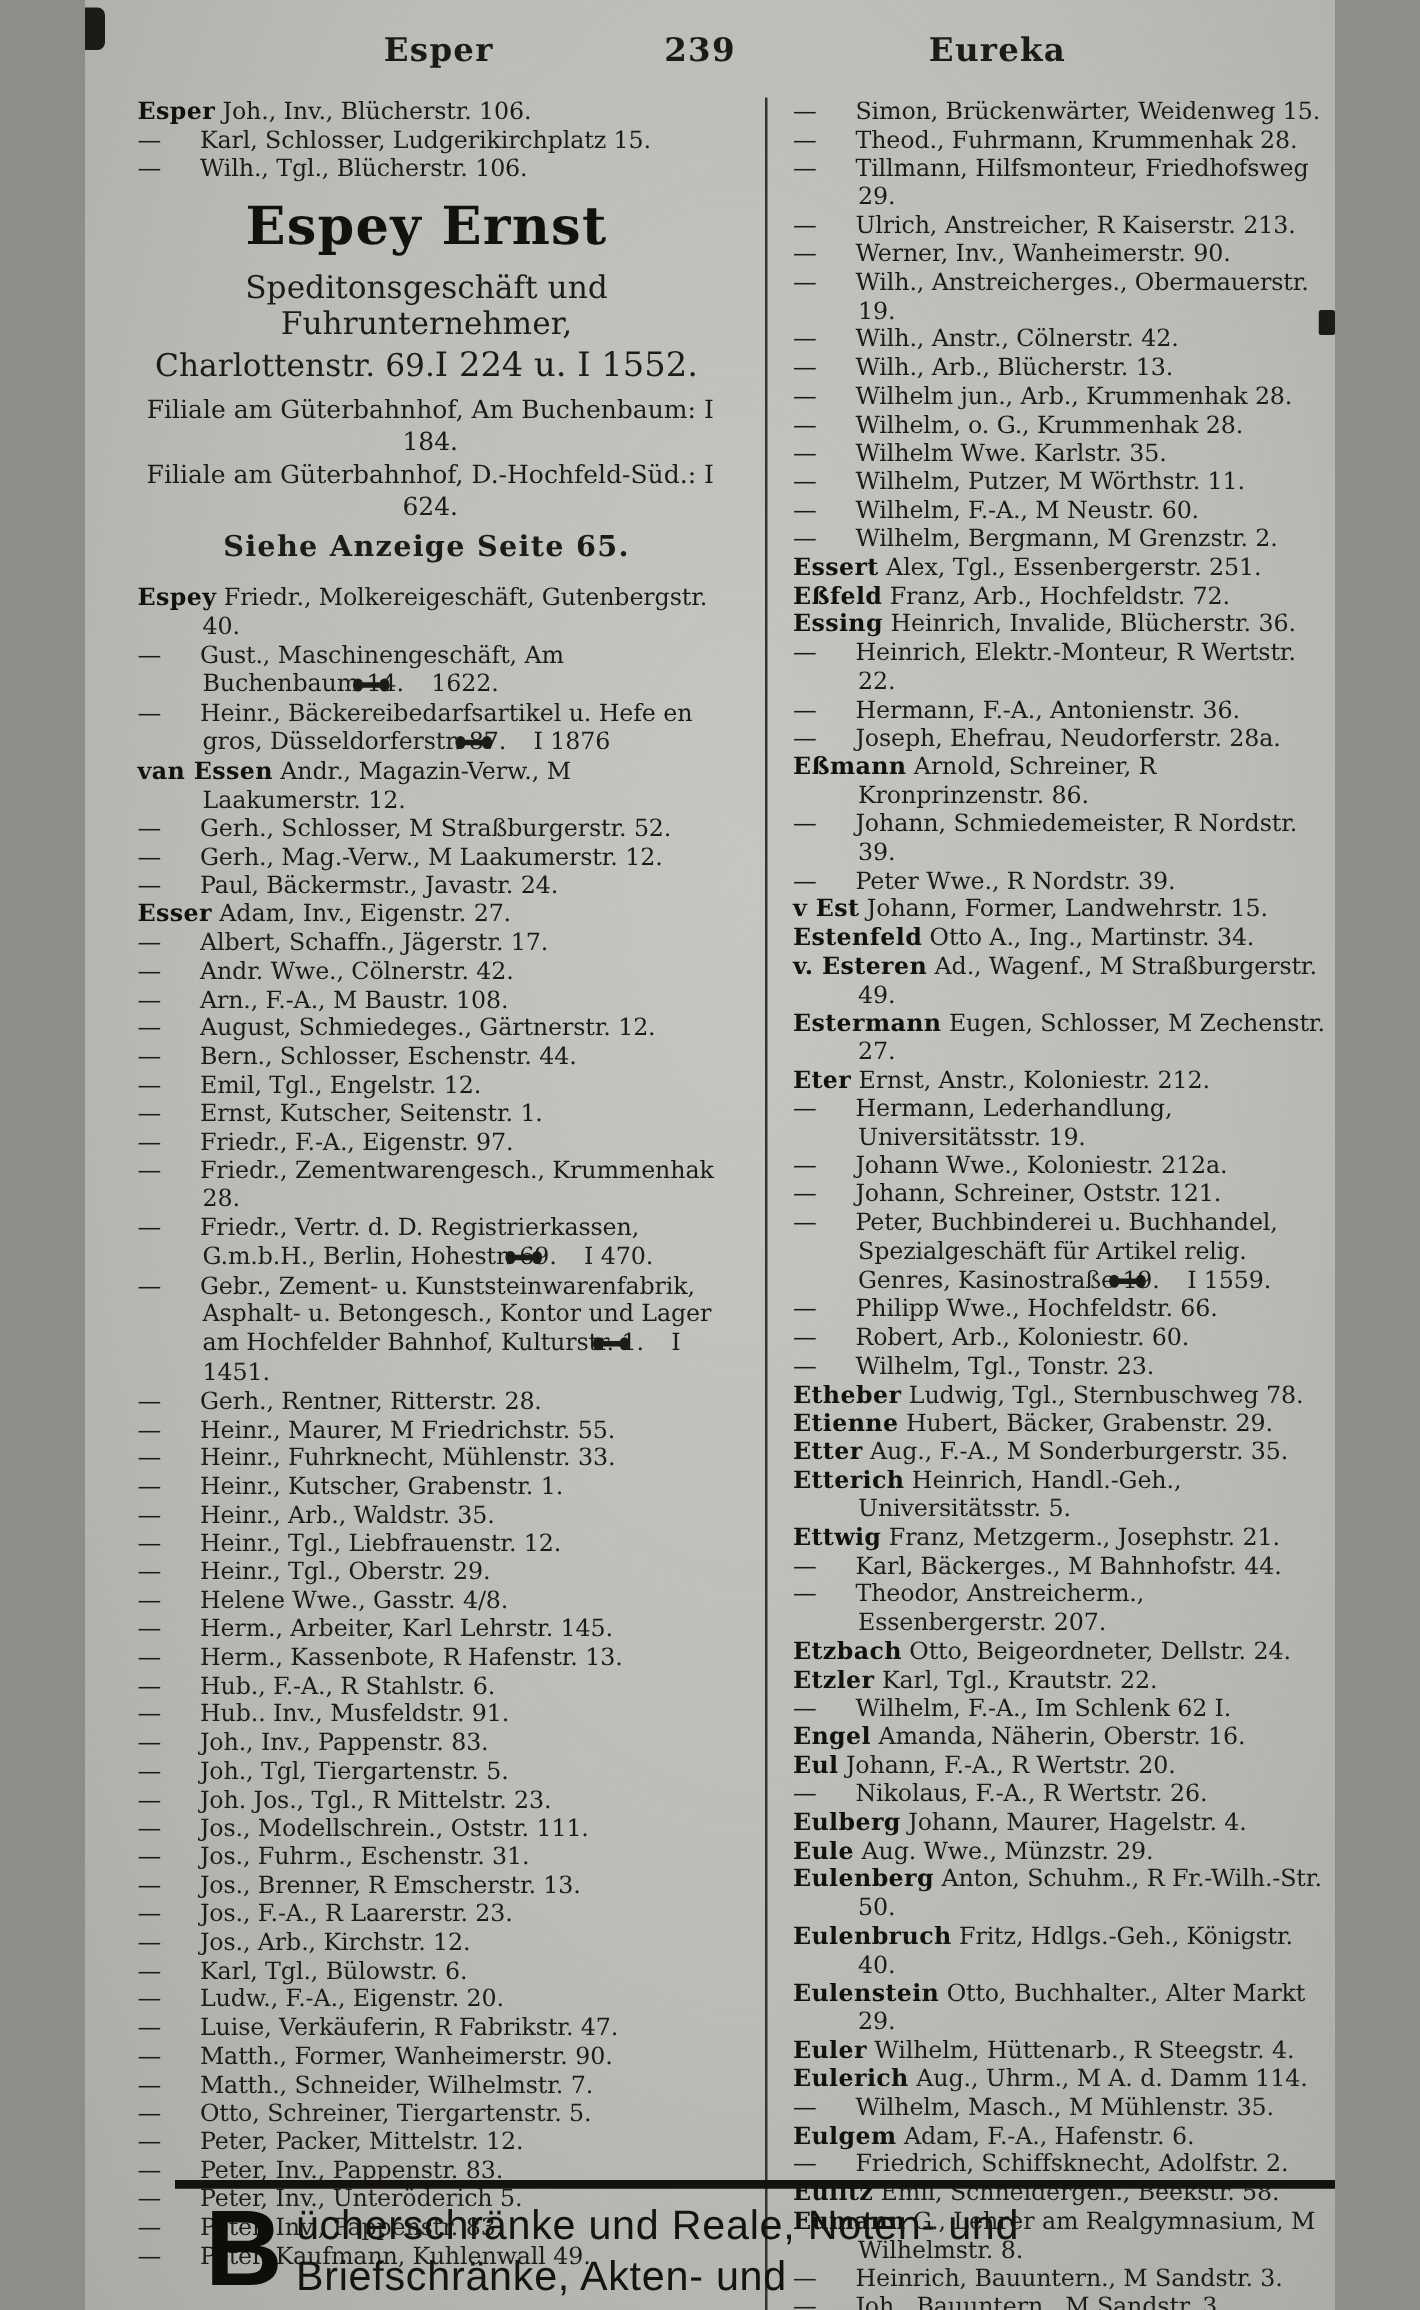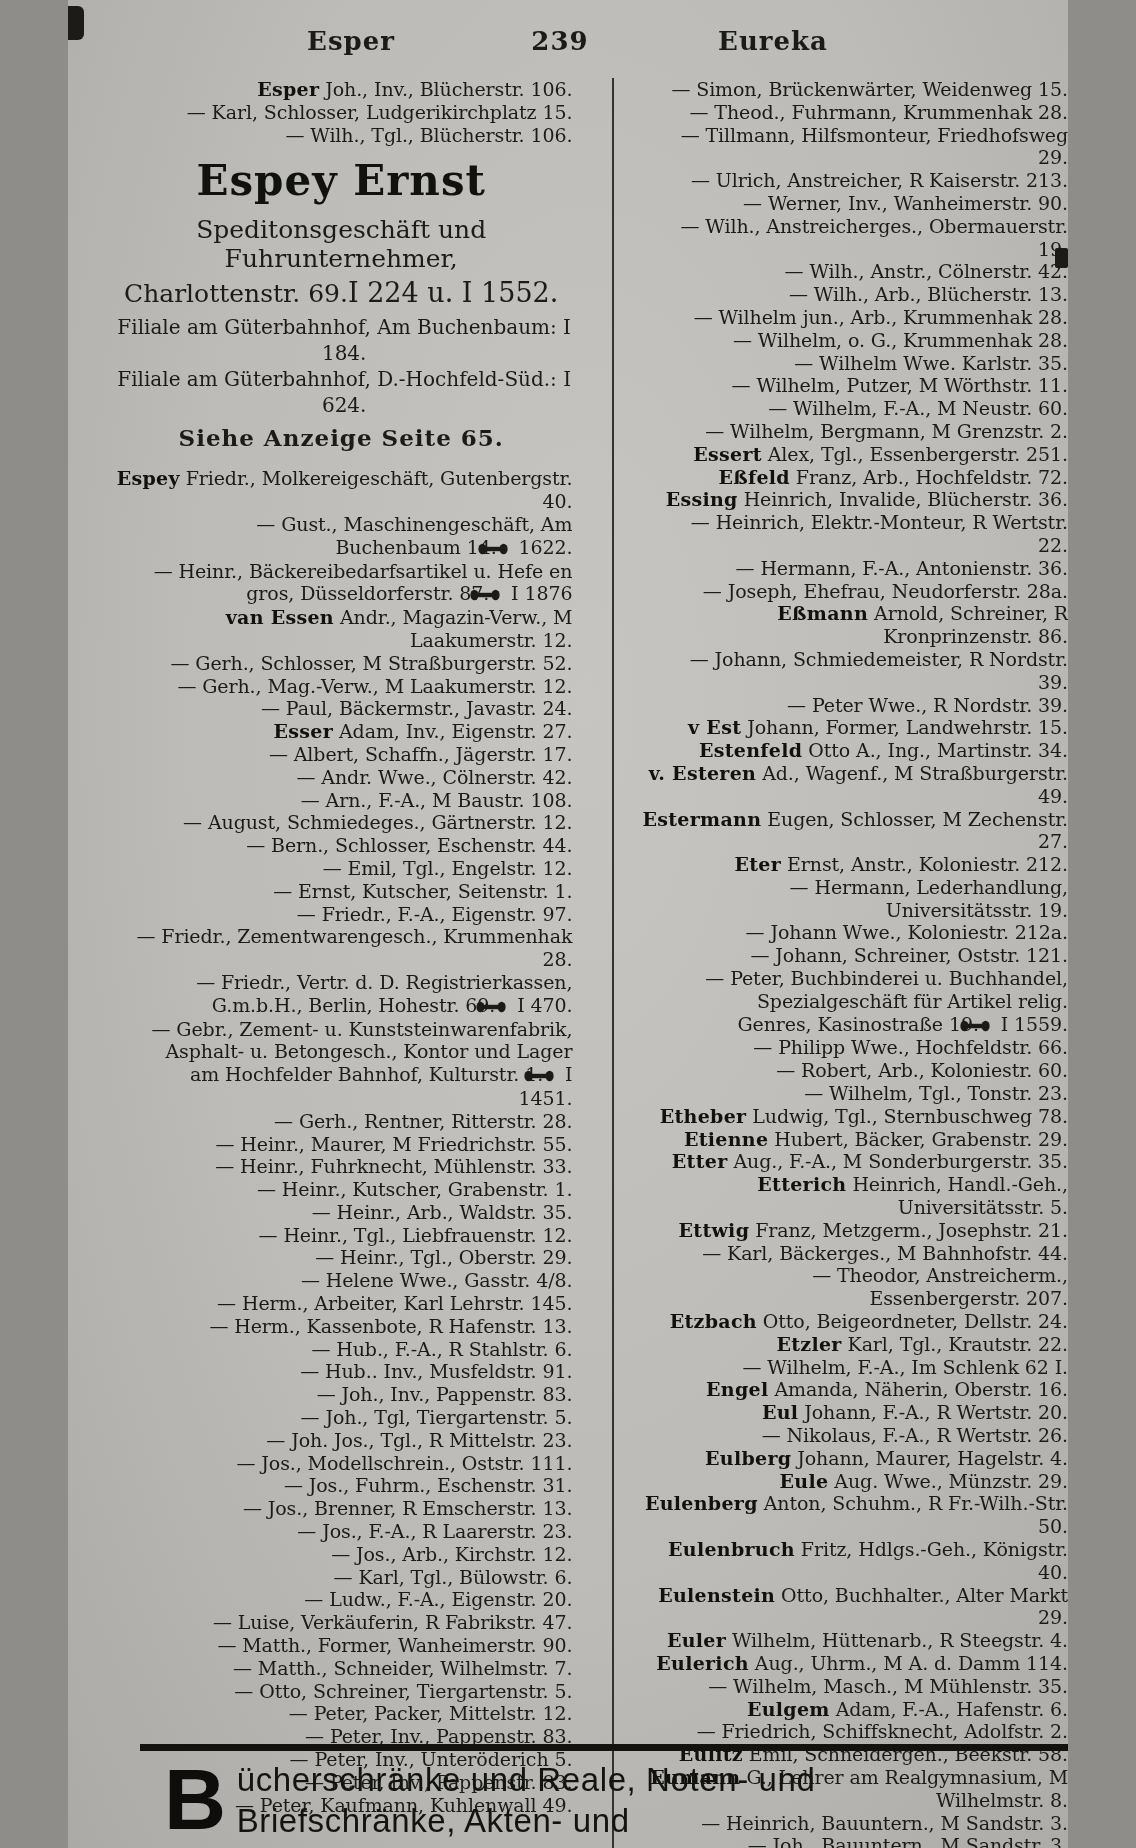--- a/index.html
+++ b/index.html
@@ -10,29 +10,29 @@
     background: radial-gradient(ellipse at 52% 38%, #c6c5c1 0%, #bcbbb7 55%, #abaaa6 100%);
     font-family:"DejaVu Serif", serif;
     color:#1b1b18;
     overflow:hidden;
   }
   
   .header { position:relative; height:78px; }
   .header span { position:absolute; top:26px; transform:translateX(-50%); font-size:26px; font-weight:bold; letter-spacing:1px; }
   .hk-left  { left:283px; }
   .hk-page  { left:492px; font-weight:normal; }
-  .hk-right { left:705px; }
+  .hk-right { left:730px; }
 
   
   .columns { display:flex; align-items:stretch; padding-left:42px; min-height:1640px; }
   .col-left  { width:482px; }
   .col-right { width:452px; }
   .divider { border-left:2px solid #35332f; margin-left:40px; margin-right:20px; }
 
-  .entries { font-size:19px; line-height:22.8px; letter-spacing:-0.1px;text-align:right; }
+  .entries { font-size:19px; line-height:22.8px; letter-spacing:-0.1px; }
   .entry { padding-left:52px; text-indent:-52px; }
   .entry .lead { font-weight:bold; letter-spacing:0.3px; color:#11110e; }
   .entry .dash { display:inline-block; width:44px; text-indent:0; }
   .tel { display:inline-block; vertical-align:-1px; margin:0 5px; }
   .tel svg { fill:#1b1b18; }
 
   
   .ad-box { text-align:center; margin:10px 0 16px 0; }
   .ad-title { font-size:42px; font-weight:bold; letter-spacing:1px; margin:4px 0 10px 0; color:#11110e; }
   .ad-sub { font-size:25px; margin-bottom:4px; }

